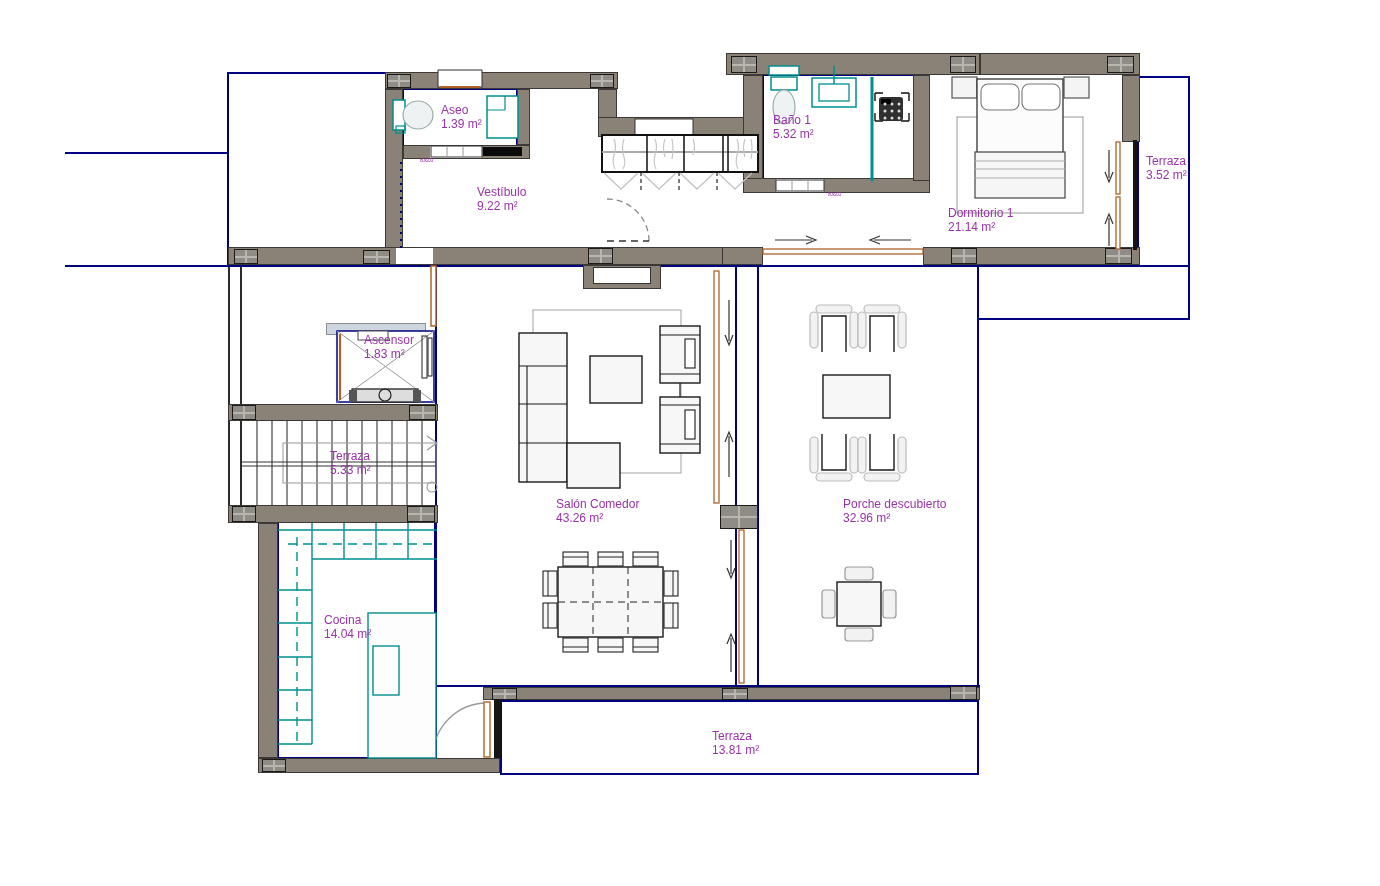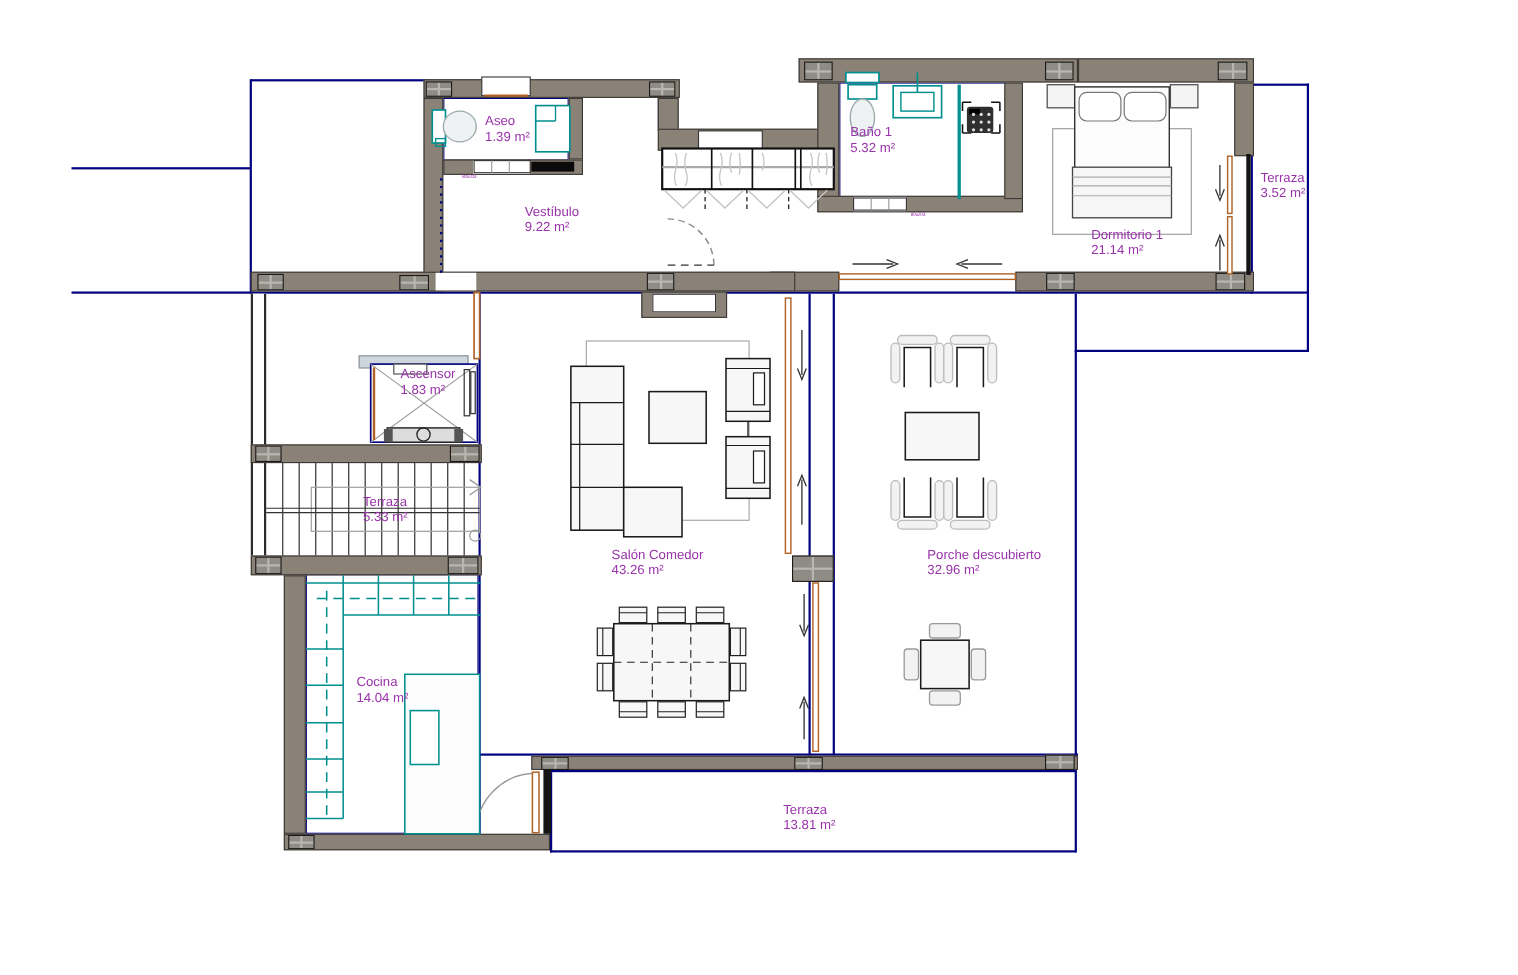--- a/index.html
+++ b/index.html
@@ -325,21 +325,21 @@
       <span>9.22 m²</span>
   </div>
   <div class="room-label" style="left:773px;top:114px">
     <span>Baño 1</span>
       <span>5.32 m²</span>
   </div>
   <div class="room-label" style="left:1146px;top:155px">
     <span>Terraza</span>
       <span>3.52 m²</span>
   </div>
-  <div class="room-label" style="left:992px;top:207px">
+  <div class="room-label" style="left:948px;top:207px">
     <span>Dormitorio 1</span>
       <span>21.14 m²</span>
   </div>
   <div class="room-label" style="left:364px;top:334px">
     <span>Ascensor</span>
       <span>1.83 m²</span>
   </div>
   <div class="room-label" style="left:330px;top:450px">
     <span>Terraza</span>
       <span>5.33 m²</span>

